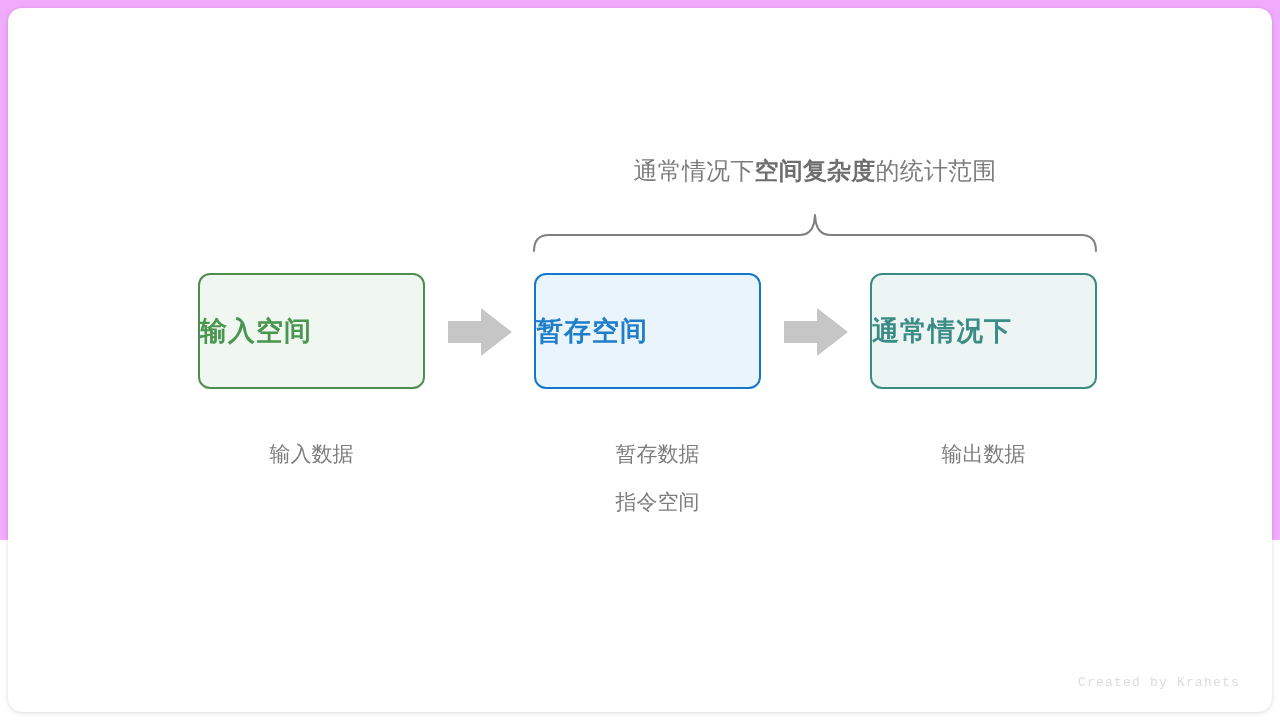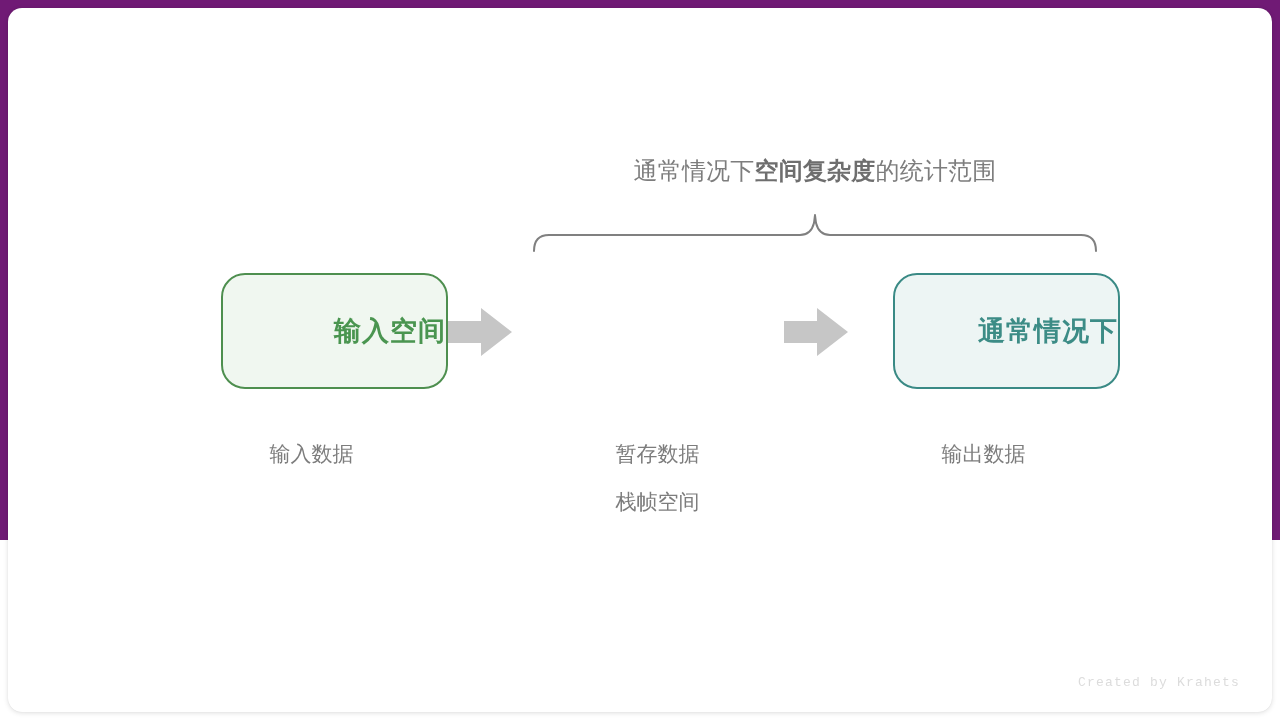--- a/index.html
+++ b/index.html
@@ -11,21 +11,21 @@
     background: #ffffff;
   }
   body {
     font-family: "Liberation Sans", "DejaVu Sans", sans-serif;
   }
 
   #canvas {
     position: relative;
     width: 1280px;
     height: 540px;
-    background: #701a75;
+    background: #f0abfc;
   }
 
   
   #card {
     position: absolute;
     left: 8px;
     top: 8px;
     width: 1264px;
     height: 704px;
     background: #ffffff;
@@ -65,28 +65,27 @@
     width: 605px;
     height: 60px;
   }
 
   
   .flow-box {
     position: absolute;
     top: 265px;
     width: 227px;
     height: 116px;
-    border-radius: 24px;
+    border-radius: 12px;
     border-width: 2px;
     border-style: solid;
     box-sizing: border-box;
     display: flex;
     align-items: center;
-    justify-content: flex-end;
-    margin-left: 23px;
+    justify-content: flex-start;
   }
   .flow-box .box-label {
     font-size: 27px;
     font-weight: bold;
     letter-spacing: 1px;
   }
 
   #box-input  { left: 190px;  background: #f0f7f0; border-color: #4e8f4f; }
   #box-input  .box-label { color: #4a9550; }
 
@@ -158,36 +157,39 @@
     </svg>
 
     <div class="flow-box" id="box-input">
       <span class="box-label">输入空间</span>
     </div>
 
     <svg class="flow-arrow" id="arrow-1" viewBox="0 0 64 52">
       <path d="M 0 15 L 33 15 L 33 2 L 64 26 L 33 50 L 33 37 L 0 37 Z" fill="#c6c6c6"></path>
     </svg>
 
+    <div class="flow-box" id="box-temp">
+      <span class="box-label">暂存空间</span>
+    </div>
 
     <svg class="flow-arrow" id="arrow-2" viewBox="0 0 64 52">
       <path d="M 0 15 L 33 15 L 33 2 L 64 26 L 33 50 L 33 37 L 0 37 Z" fill="#c6c6c6"></path>
     </svg>
 
     <div class="flow-box" id="box-output">
       <span class="box-label">通常情况下</span>
     </div>
 
     <div class="sub-labels" id="sub-input">
       <span class="sub-line">输入数据</span>
     </div>
 
     <div class="sub-labels" id="sub-temp">
       <span class="sub-line">暂存数据</span>
-      <span class="sub-line">栈帧空间</span>
+      <span class="sub-line">指令空间</span>
     </div>
 
     <div class="sub-labels" id="sub-output">
       <span class="sub-line">输出数据</span>
     </div>
 
     <div id="credit">Created by Krahets</div>
 
   </div>
 </div>

